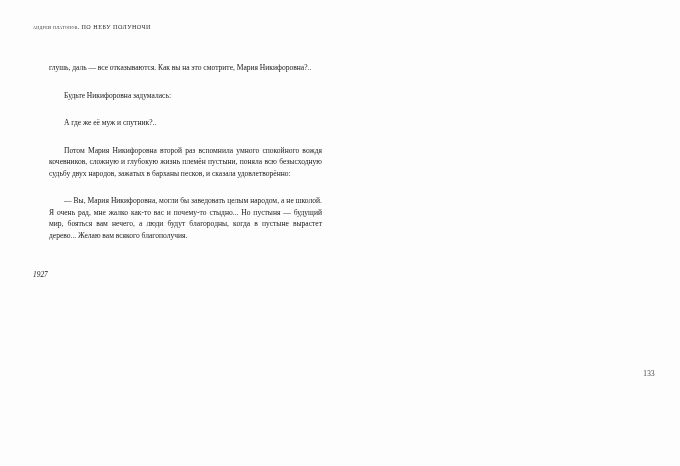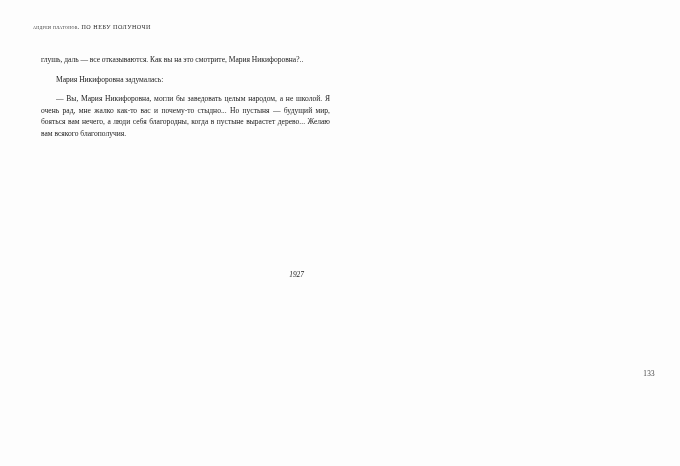--- a/index.html
+++ b/index.html
@@ -52,39 +52,39 @@
   }
 
   .text-block-verso {
     position: absolute;
     left: 33px;
     top: 46px;
     width: 305px;
   }
 
   p.para {
-    margin: 8px;
+    margin: 16px;
     font-size: 7.55px;
     line-height: 11.55px;
     text-align: justify;
     text-indent: 15px;
     hyphens: auto;
     -webkit-hyphens: auto;
     word-spacing: -0.1px;
   }
   p.para.no-indent {
     text-indent: 0;
   }
 
   .date-line {
     position: absolute;
     left: 33px;
     top: 270px;
     width: 305px;
-    text-align: right;
+    text-align: left;
     font-style: italic;
     font-size: 7.4px;
     padding-right: 34px;
     box-sizing: border-box;
   }
 
   .folio {
     position: absolute;
     right: 25px;
     bottom: 36px;
@@ -99,22 +99,24 @@
 <div class="page">
 
   <div class="verso">
 
     <div class="running-head">
       <span class="author">Андрей Платонов</span><span>. </span><span class="work">ПО НЕБУ ПОЛУНОЧИ</span>
     </div>
 
     <div class="text-block-verso">
       <p class="para no-indent">глушь, даль — все отказываются. Как вы на это смотрите, Мария Никифоровна?..</p>
-      <p class="para">Мария Никифоровна задумалась:</p>
-      <p class="para">— Вы, Мария Никифоровна, могли бы заведовать целым народом, а не школой. Я очень рад, мне жалко как-то вас и почему-то стыдно... Но пустыня — будущий мир, бояться вам нечего, а люди себя благородны, когда в пустыне вырастет дерево... Желаю вам всякого благополучия.</p>
+      <p class="para">Будьте Никифоровна задумалась:</p>
+      <p class="para">А где же её муж и спутник?..</p>
+      <p class="para">Потом Мария Никифоровна второй раз вспомнила умного спокойного вождя кочевников, сложную и глубокую жизнь племён пустыни, поняла всю безысходную судьбу двух народов, зажатых в барханы песков, и сказала удовлетворённо:</p>
+      <p class="para">— Вы, Мария Никифоровна, могли бы заведовать целым народом, а не школой. Я очень рад, мне жалко как-то вас и почему-то стыдно... Но пустыня — будущий мир, бояться вам нечего, а люди будут благородны, когда в пустыне вырастет дерево... Желаю вам всякого благополучия.</p>
     </div>
 
     <div class="date-line">1927</div>
 
   </div>
 
   <div class="recto">
 
     <div class="folio">133</div>
 

